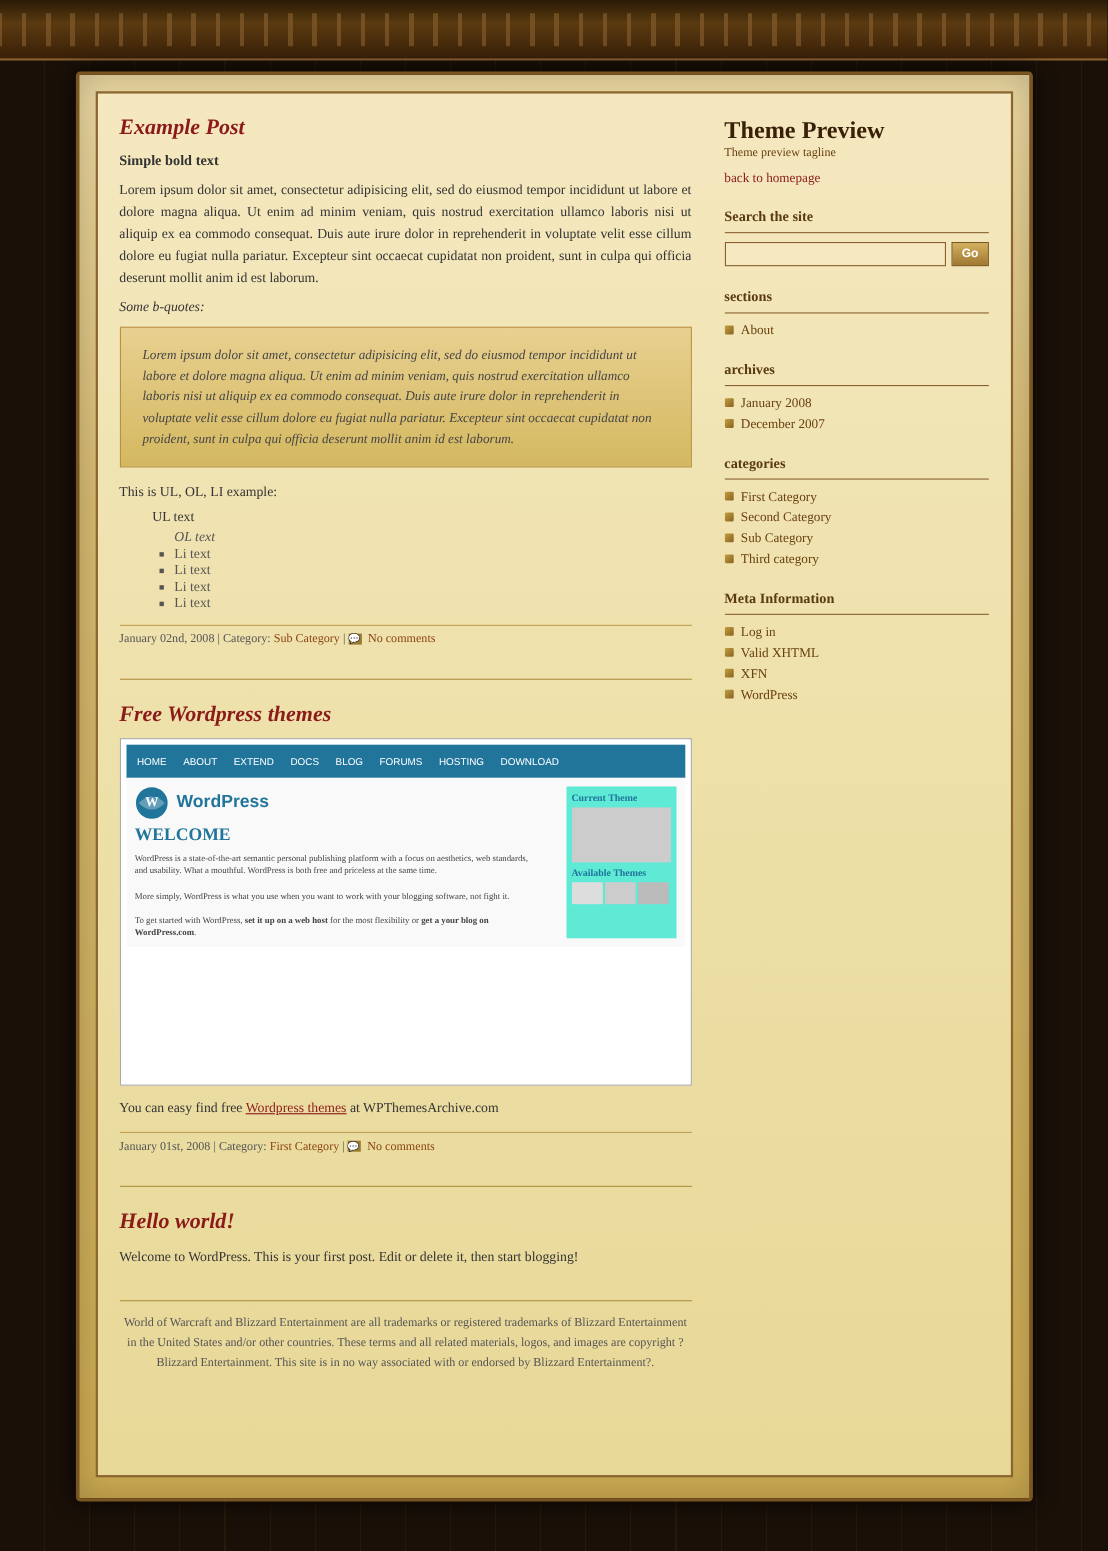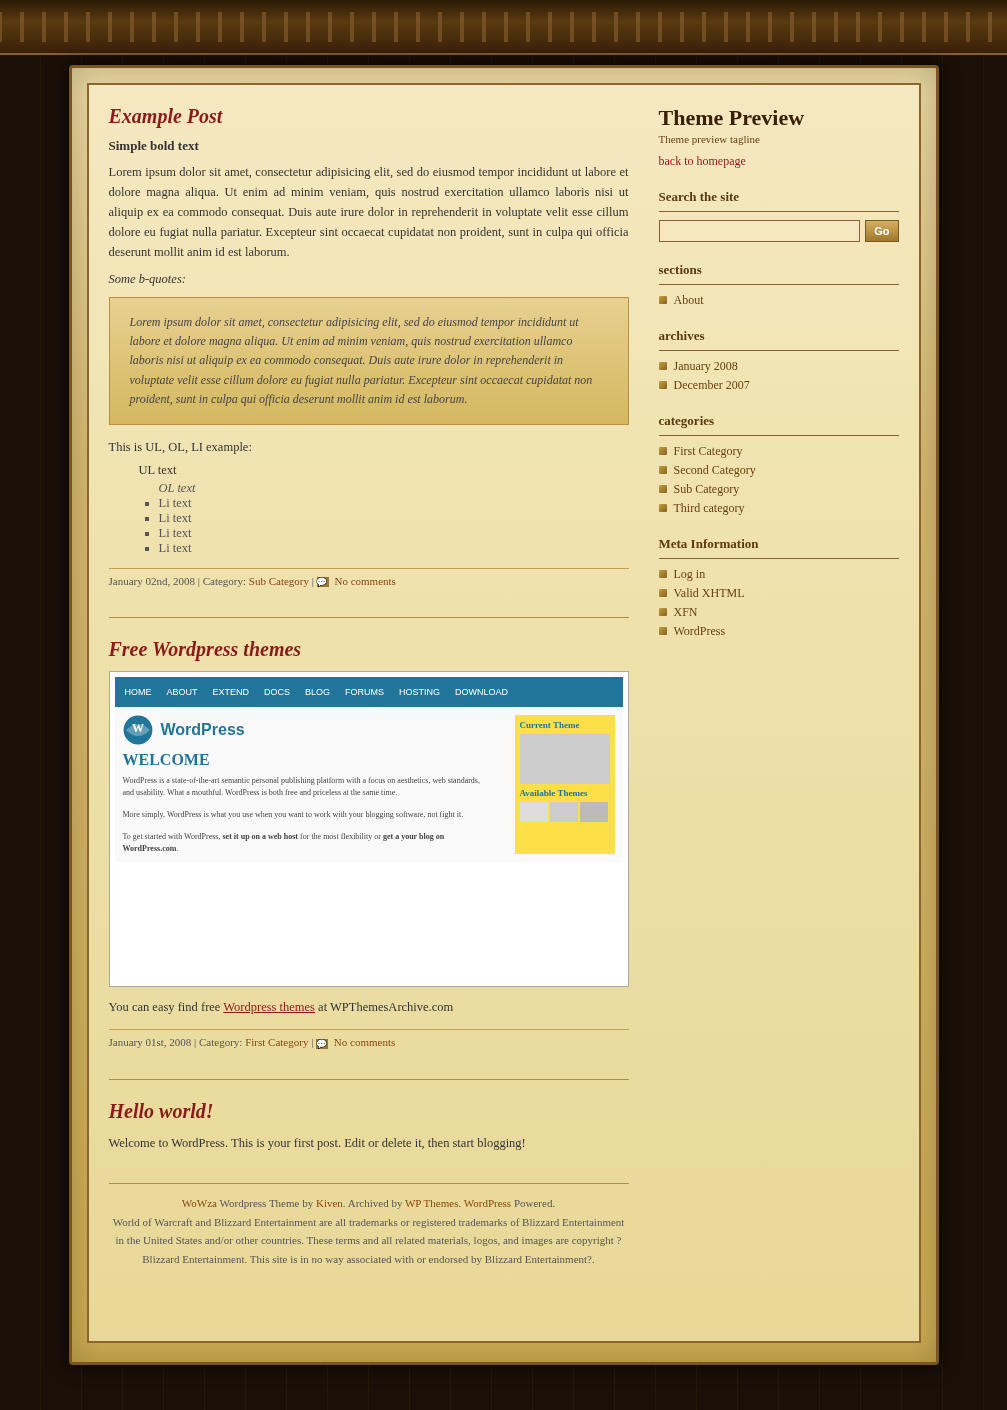--- a/index.html
+++ b/index.html
@@ -233,21 +233,21 @@
     }
 
     .wp-body-text {
       font-size: 8px;
       color: #444;
       line-height: 1.4;
     }
 
     .wp-sidebar-right {
       width: 100px;
-      background: #fde047;
+      background: #5eead4;
       padding: 5px;
       font-size: 8px;
       margin-left: 16px;
     }
 
     .divider-line {
       border: none;
       border-top: 1px solid #b09040;
       margin: 20px 0;
     }
@@ -479,29 +479,20 @@
           <hr class="divider-line">
 
           <div class="post">
             <div class="post-title">
               <a href="#">Hello world!</a>
             </div>
             <p class="post-body">Welcome to WordPress. This is your first post. Edit or delete it, then start blogging!</p>
           </div>
 
           <div class="site-footer">
-            <div>
-              <a href="#">WoWza</a>
-              <span> Wordpress Theme by </span>
-              <a href="#">Kiven</a>.
-              <span> Archived by </span>
-              <a href="#">WP Themes</a>.
-              <a href="#">WordPress</a>
-              <span>Powered.</span>
-            </div>
             <div>World of Warcraft and Blizzard Entertainment are all trademarks or registered trademarks of Blizzard Entertainment in the United States and/or other countries. These terms and all related materials, logos, and images are copyright ? Blizzard Entertainment. This site is in no way associated with or endorsed by Blizzard Entertainment?.</div>
           </div>
         </div>
 
         <div class="sidebar">
 
           <div class="blog-header">
             <div class="blog-title">Theme Preview</div>
             <div class="blog-tagline">Theme preview tagline</div>
             <a href="#" class="back-link">back to homepage</a>

